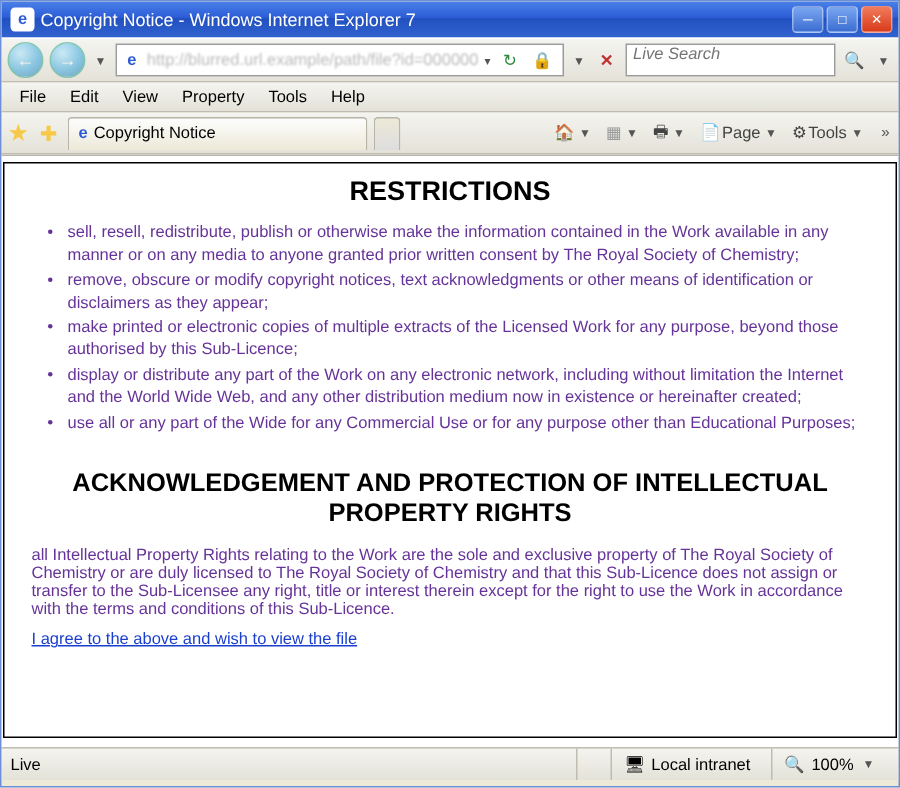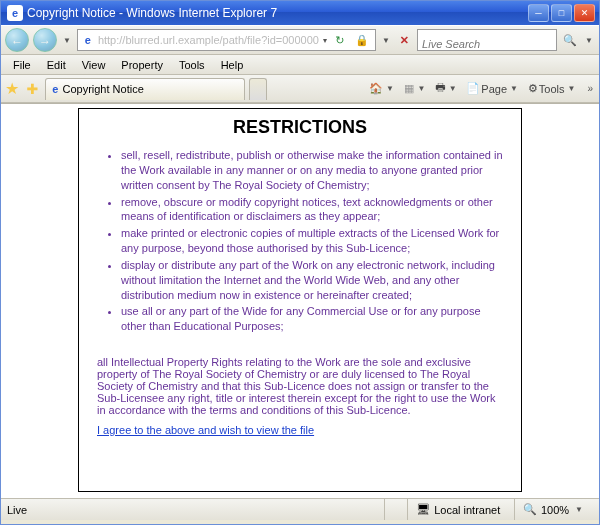--- a/index.html
+++ b/index.html
@@ -88,21 +88,21 @@
     text-align: center;
   }
   .go-btn, .lock-btn {
     width: 22px; height: 22px;
     display:flex;align-items:center;justify-content:center;
   }
   .search-box {
     width: 140px; height: 22px;
     background: #fff;
     border: 1px solid #9b9b9b;
-    display: flex; align-items: flex-end;
+    display: flex; align-items: flex-start;
     padding: 0 4px;
     color: #888;
     font-style: italic;
   }
   .search-box input {
     border: none; outline: none; width: 100%;
     font-size: 11px; font-style: italic; color: #888;
   }
   .mag {
     width:18px;height:18px;
@@ -160,21 +160,21 @@
   .tool-right .ti { display:flex;align-items:center;gap:1px; }
   .content-area {
     height: 395px;
     background: #fff;
     border-top: 1px solid #b8b5a8;
     overflow: auto;
     display: flex;
     justify-content: center;
   }
   .content-inner {
-    width: 444px;
+    width: 596px;
     border: 1px solid #000;
     margin: 4px 0 6px;
     padding: 8px 18px 16px;
     font-family: Verdana, Arial, sans-serif;
     font-size: 11px;
     color: #663399;
   }
   .content-inner h1 {
     color: #000;
     text-align: center;
@@ -281,20 +281,21 @@
 <div class="content-area">
   <div class="content-inner">
     <h1>RESTRICTIONS</h1>
     <ul>
       <li>sell, resell, redistribute, publish or otherwise make the information contained in the Work available in any manner or on any media to anyone granted prior written consent by The Royal Society of Chemistry;</li>
       <li>remove, obscure or modify copyright notices, text acknowledgments or other means of identification or disclaimers as they appear;</li>
       <li>make printed or electronic copies of multiple extracts of the Licensed Work for any purpose, beyond those authorised by this Sub-Licence;</li>
       <li>display or distribute any part of the Work on any electronic network, including without limitation the Internet and the World Wide Web, and any other distribution medium now in existence or hereinafter created;</li>
       <li>use all or any part of the Wide for any Commercial Use or for any purpose other than Educational Purposes;</li>
     </ul>
+    <h2>ACKNOWLEDGEMENT AND PROTECTION OF INTELLECTUAL PROPERTY RIGHTS</h2>
     <p>all Intellectual Property Rights relating to the Work are the sole and exclusive property of The Royal Society of Chemistry or are duly licensed to The Royal Society of Chemistry and that this Sub-Licence does not assign or transfer to the Sub-Licensee any right, title or interest therein except for the right to use the Work in accordance with the terms and conditions of this Sub-Licence.</p>
     <a class="link">I agree to the above and wish to view the file</a>
 
   </div>
 </div>
 
 <div class="statusbar">
   <span>Live</span>
   <div class="spacer"></div>
   <div class="pane"></div>

